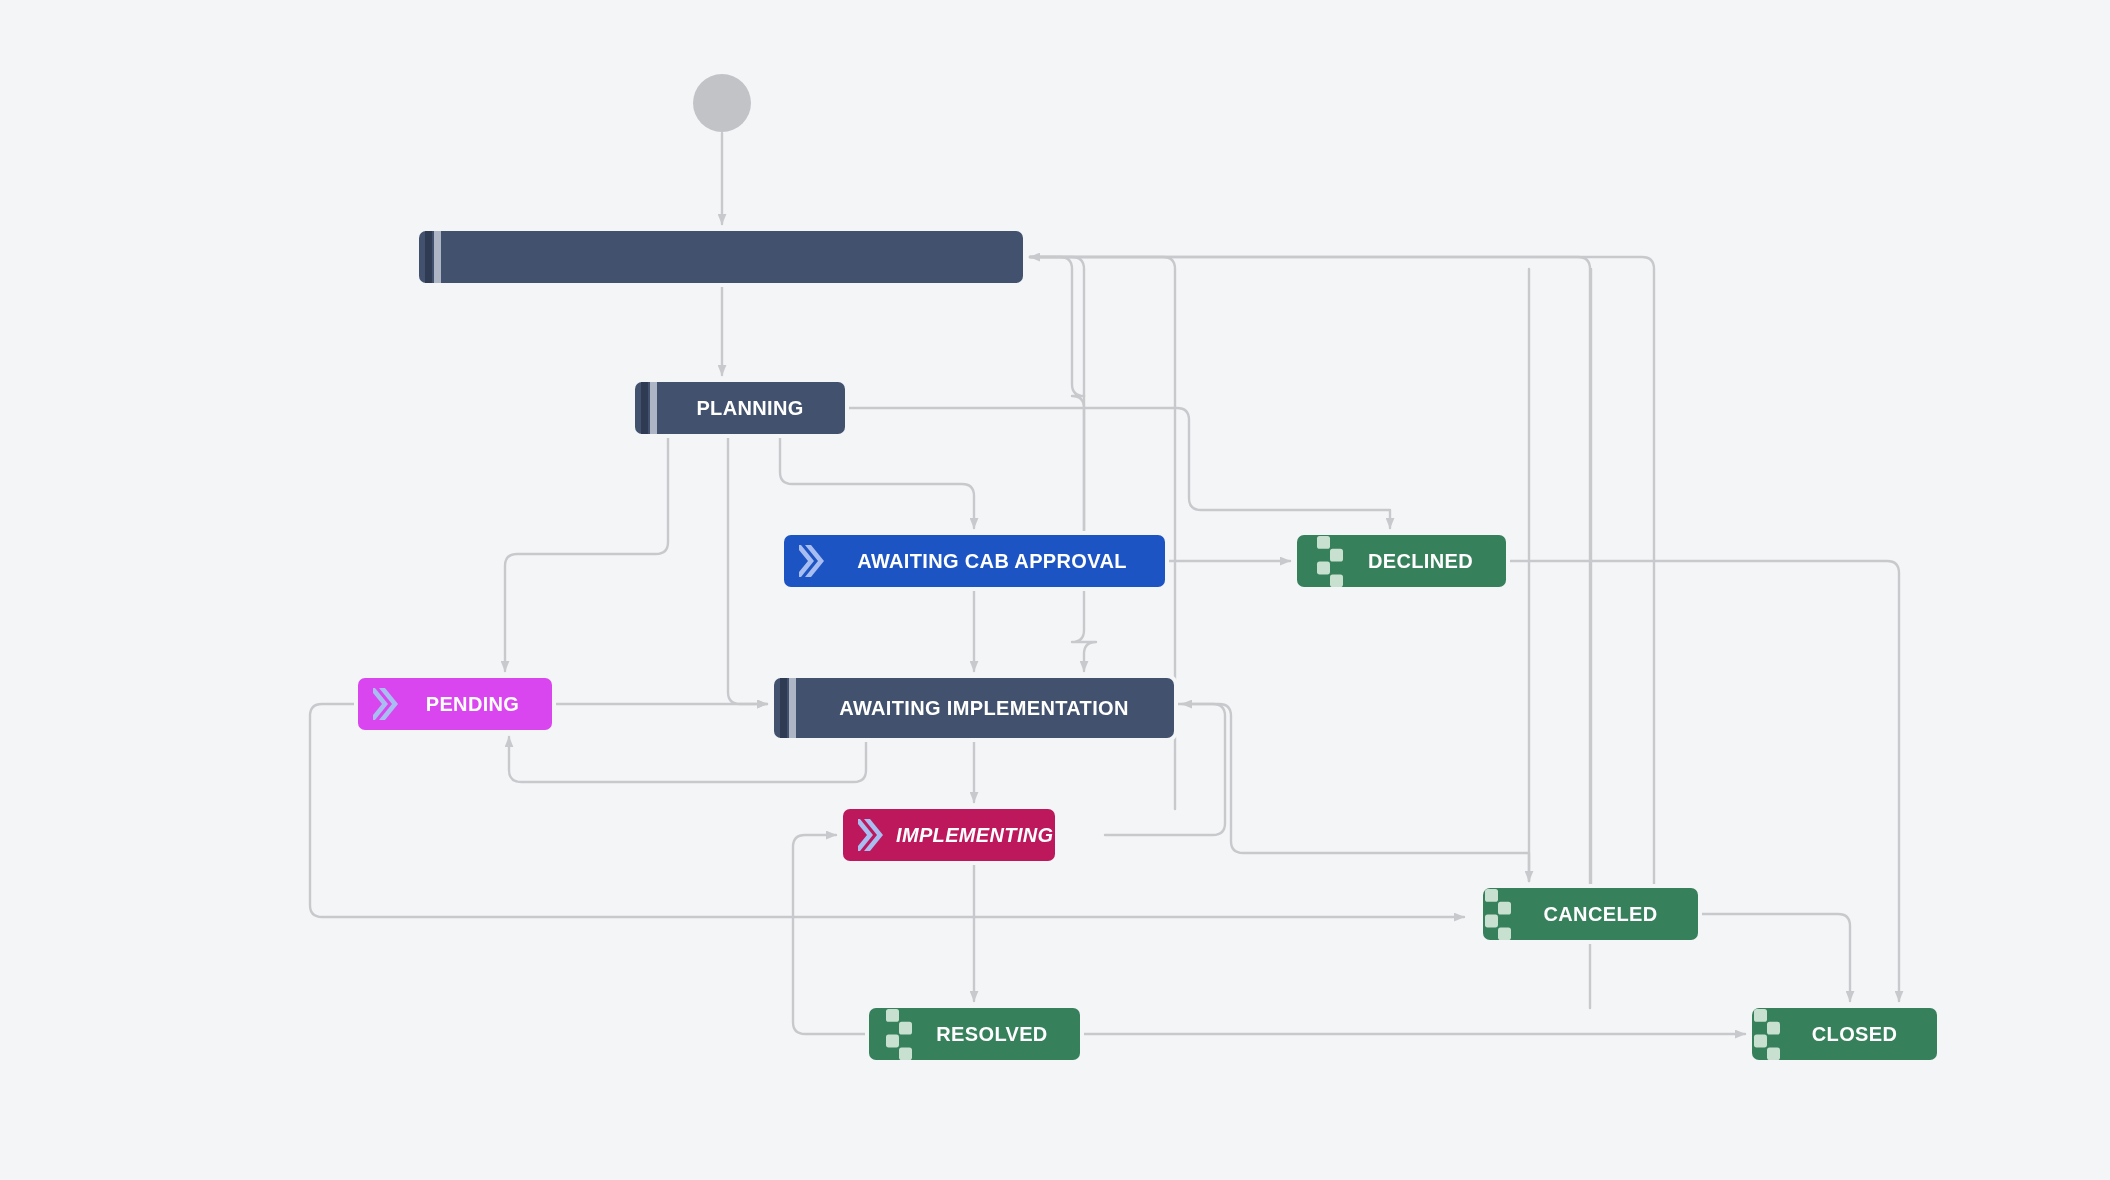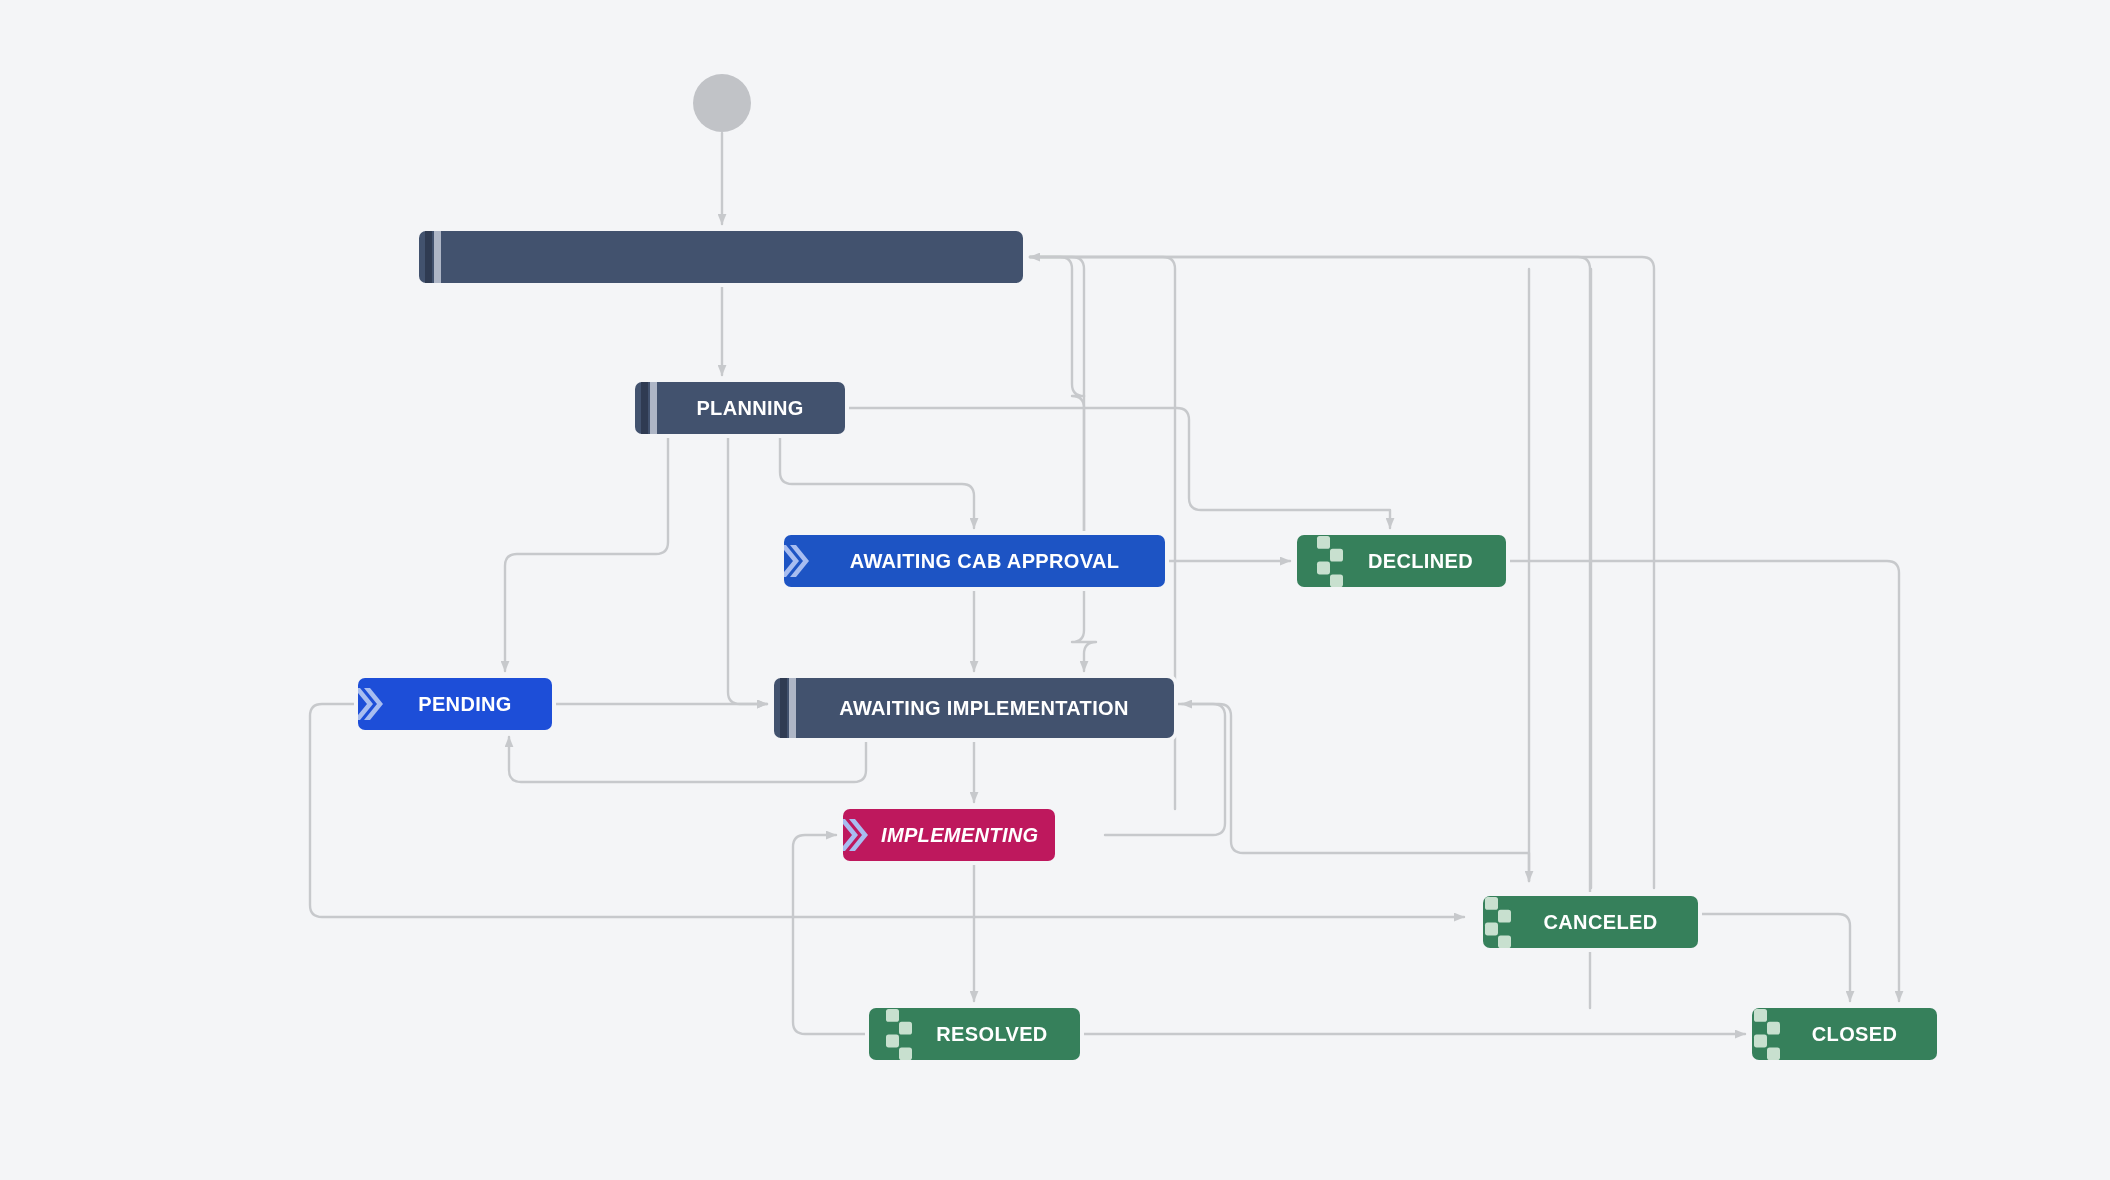--- a/index.html
+++ b/index.html
@@ -50,21 +50,21 @@
     text-align: center;
     color: #ffffff;
     font-weight: bold;
     font-size: 20px;
     letter-spacing: 0.35px;
     padding: 0 18px 0 4px;
     white-space: nowrap;
     line-height: 1;
   }
   
-  .node.cat-inprogress { background: #1d54c4; }
+  .node.cat-inprogress { background: #1d54c4; padding-left: 15px; }
   .node.cat-todo       { background: #42526e; }
   .node.cat-done       { background: #36805b; }
 
   
   .start-node {
     position: absolute;
     border-radius: 50%;
     background: #c1c3c7;
   }
   
@@ -147,21 +147,21 @@
         <span class="node-icon">
           <svg class="icon-svg" viewBox="0 0 34 52" preserveAspectRatio="none">
             <rect x="2" y="1" width="13" height="12.8" rx="2.6" fill="#c8e0cf"></rect>
             <rect x="15" y="13.8" width="13" height="12.8" rx="2.6" fill="#c8e0cf"></rect>
             <rect x="2" y="26.6" width="13" height="12.8" rx="2.6" fill="#c8e0cf"></rect>
             <rect x="15" y="39.400000000000006" width="13" height="12.8" rx="2.6" fill="#c8e0cf"></rect>
           </svg>
         </span>
         <span class="node-label">DECLINED</span>
       </div>
-      <div class="node cat-inprogress" style="left: 358px; top: 678px; width: 194px; height: 52px; background: #1d4ed8;">
+      <div class="node cat-inprogress" style="left: 358px; top: 678px; width: 194px; height: 52px; background: #d946ef;">
         <span class="node-icon">
           <svg class="icon-svg" viewBox="0 0 34 52" preserveAspectRatio="none">
             <path d="M -4 10 L 9 26 L -4 42 L 2 42 L 15 26 L 2 10 Z" fill="#a8bdf0"></path>
             <path d="M 6 10 L 19 26 L 6 42 L 12 42 L 25 26 L 12 10 Z" fill="#a8bdf0"></path>
           </svg>
         </span>
         <span class="node-label">PENDING</span>
       </div>
       <div class="node cat-todo" style="left: 774px; top: 678px; width: 400px; height: 60px; background: rgb(66, 82, 110);">
         <span class="node-icon">
@@ -174,21 +174,21 @@
       </div>
       <div class="node cat-inprogress" style="left: 843px; top: 809px; width: 212px; height: 52px; background: #be185d; font-style: italic;">
         <span class="node-icon">
           <svg class="icon-svg" viewBox="0 0 34 52" preserveAspectRatio="none">
             <path d="M -4 10 L 9 26 L -4 42 L 2 42 L 15 26 L 2 10 Z" fill="#a8bdf0"></path>
             <path d="M 6 10 L 19 26 L 6 42 L 12 42 L 25 26 L 12 10 Z" fill="#a8bdf0"></path>
           </svg>
         </span>
         <span class="node-label">IMPLEMENTING</span>
       </div>
-      <div class="node cat-done" style="left: 1483px; top: 888px; width: 215px; height: 52px; background: rgb(54, 128, 91); margin-top: 8px;">
+      <div class="node cat-done" style="left: 1483px; top: 888px; width: 215px; height: 52px; background: rgb(54, 128, 91);">
         <span class="node-icon">
           <svg class="icon-svg" viewBox="0 0 34 52" preserveAspectRatio="none">
             <rect x="2" y="1" width="13" height="12.8" rx="2.6" fill="#c8e0cf"></rect>
             <rect x="15" y="13.8" width="13" height="12.8" rx="2.6" fill="#c8e0cf"></rect>
             <rect x="2" y="26.6" width="13" height="12.8" rx="2.6" fill="#c8e0cf"></rect>
             <rect x="15" y="39.400000000000006" width="13" height="12.8" rx="2.6" fill="#c8e0cf"></rect>
           </svg>
         </span>
         <span class="node-label">CANCELED</span>
       </div>

